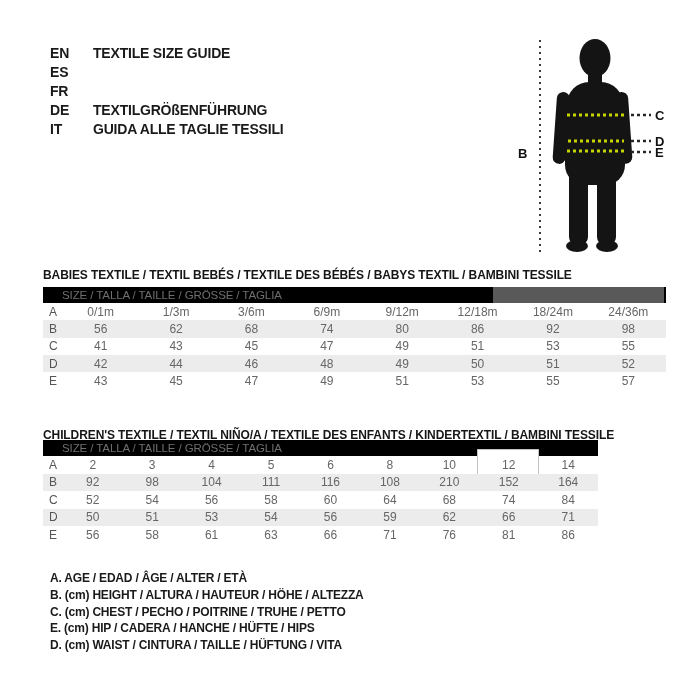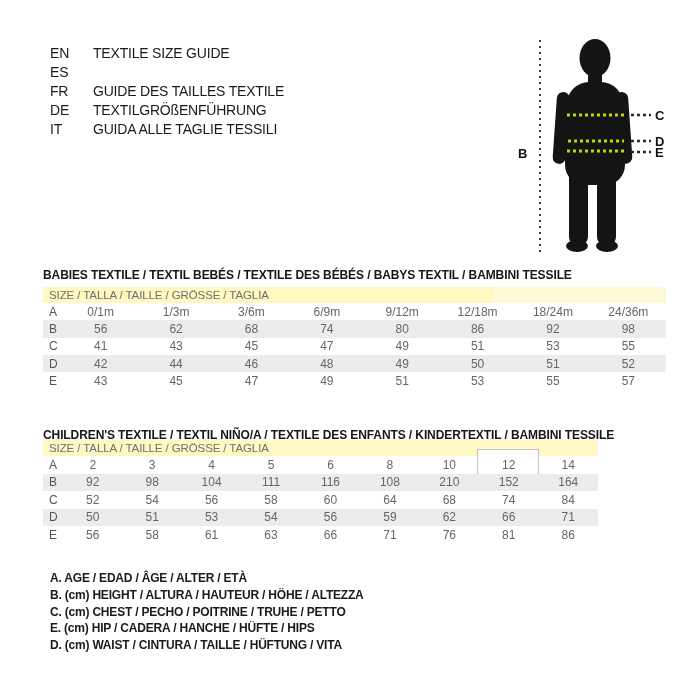--- a/index.html
+++ b/index.html
@@ -2,39 +2,39 @@
 <html><head>
 <meta charset="utf-8">
 <style>
   html,body{margin:0;padding:0;background:#fff;}
   .canvas{
     position:relative;width:700px;height:700px;background:#ffffff;overflow:hidden;
     font-family:"Liberation Sans","DejaVu Sans",sans-serif;color:#161616;
   }
   
   .langs{position:absolute;left:50px;top:44px;margin:0;padding:0;list-style:none;}
-  .langs li{display:flex;line-height:19px;font-size:14px;font-weight:normal;letter-spacing:-0.2px;color:#1a1a1a;}
+  .langs li{display:flex;line-height:19px;font-size:14px;font-weight:bold;letter-spacing:-0.2px;color:#1a1a1a;}
   .langs .code{width:43px;flex:0 0 43px;}
   
   .figure{position:absolute;left:505px;top:20px;width:175px;height:240px;}
   .figure svg{display:block;width:175px;height:240px;}
   .bline{stroke:#3c3c3c;stroke-width:2;stroke-dasharray:2 4;}
   .yline{stroke:#c6d400;stroke-width:3;stroke-dasharray:3 3;}
   .kline{stroke:#262626;stroke-width:2.4;stroke-dasharray:3 3;}
   .flabel{font-family:"Liberation Sans",sans-serif;font-size:13px;font-weight:bold;fill:#111;}
   
   .section-title{position:absolute;left:43px;font-size:12px;font-weight:bold;letter-spacing:-0.1px;color:#161616;white-space:nowrap;margin-top:8px;}
   .babies-title{top:260px;}
   .children-title{top:420px;}
   
   .table{position:absolute;left:43px;}
   .babies-tbl{top:287px;width:623px;}
   .children-tbl{top:440px;width:555px;}
-  .band{position:relative;height:16px;line-height:16px;background:#fef9c3;color:#6f6f6f;
-        font-size:11.5px;padding-left:6px;box-sizing:border-box;letter-spacing:-0.1px;white-space:nowrap;}
+  .band{position:relative;height:16px;line-height:16px;background:#000000;color:#6f6f6f;
+        font-size:11.5px;padding-left:19px;box-sizing:border-box;letter-spacing:-0.1px;white-space:nowrap;}
   .band-light{position:absolute;left:450px;right:2px;top:0;bottom:0;background:rgba(255,255,255,0.35);}
   .rows{position:relative;z-index:1;}
   .trow{display:flex;align-items:center;font-size:12px;color:#666;}
   .babies-tbl .trow{height:17.3px;}
   .children-tbl .trow{height:17.5px;}
   .trow.stripe{background:#ececec;}
   .rlabel{flex:0 0 14px;padding-left:6px;color:#555;}
   .cell{flex:1;text-align:center;}
   .hl-box{position:absolute;left:434px;top:9px;width:62px;height:26px;background:#fff;
           border:1px solid #c3c3c3;border-bottom:0;box-sizing:border-box;z-index:0;}
@@ -50,21 +50,20 @@
   <ul class="langs">
     <li>
       <span class="code">EN</span>
       <span class="lab">TEXTILE SIZE GUIDE</span>
     </li>
     <li>
       <span class="code">ES</span>
     </li>
     <li>
       <span class="code">FR</span>
-      <span class="lab">GUIDE DES TAILLES TEXTILE</span>
     </li>
     <li>
       <span class="code">DE</span>
       <span class="lab">TEXTILGRÖßENFÜHRUNG</span>
     </li>
     <li>
       <span class="code">IT</span>
       <span class="lab">GUIDA ALLE TAGLIE TESSILI</span>
     </li>
   </ul>

